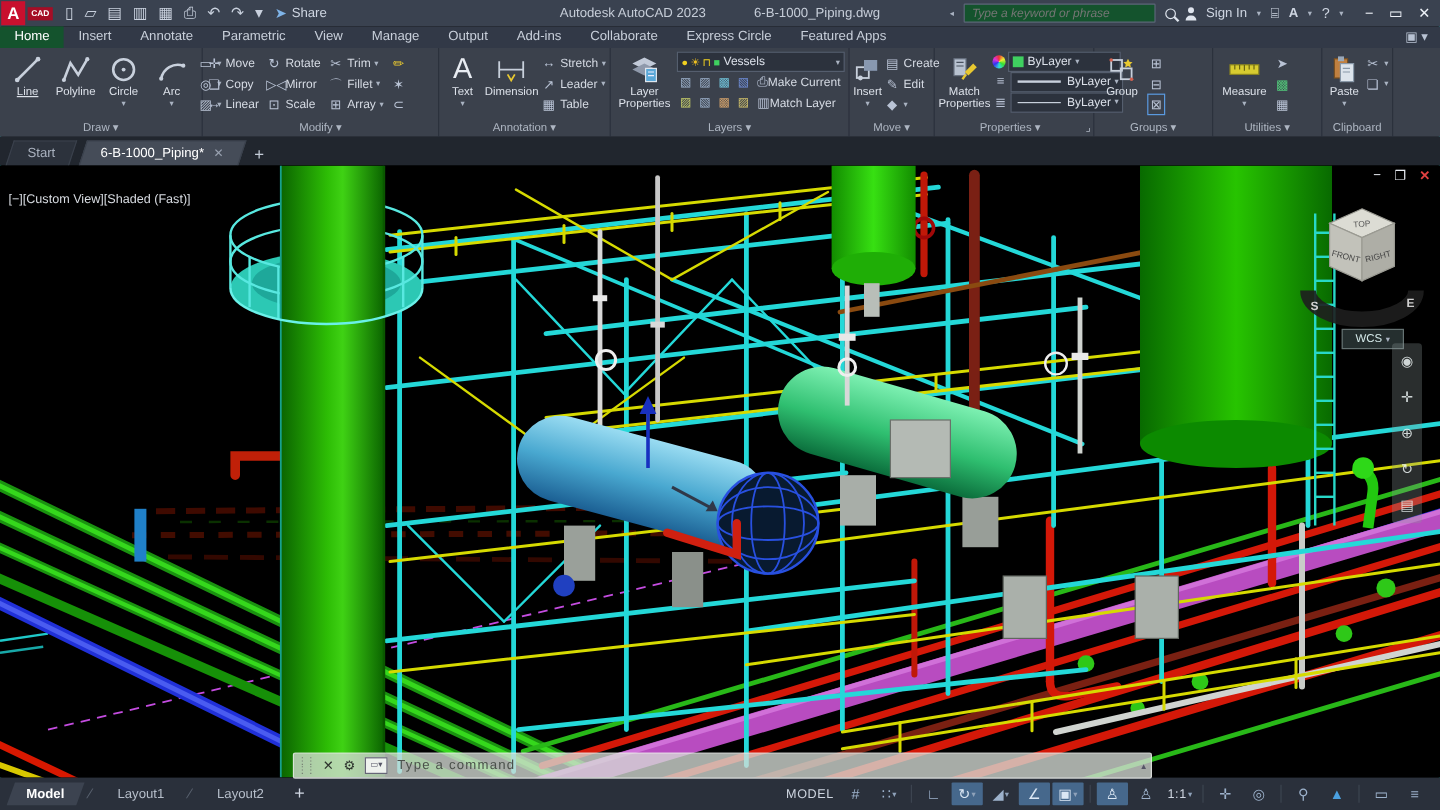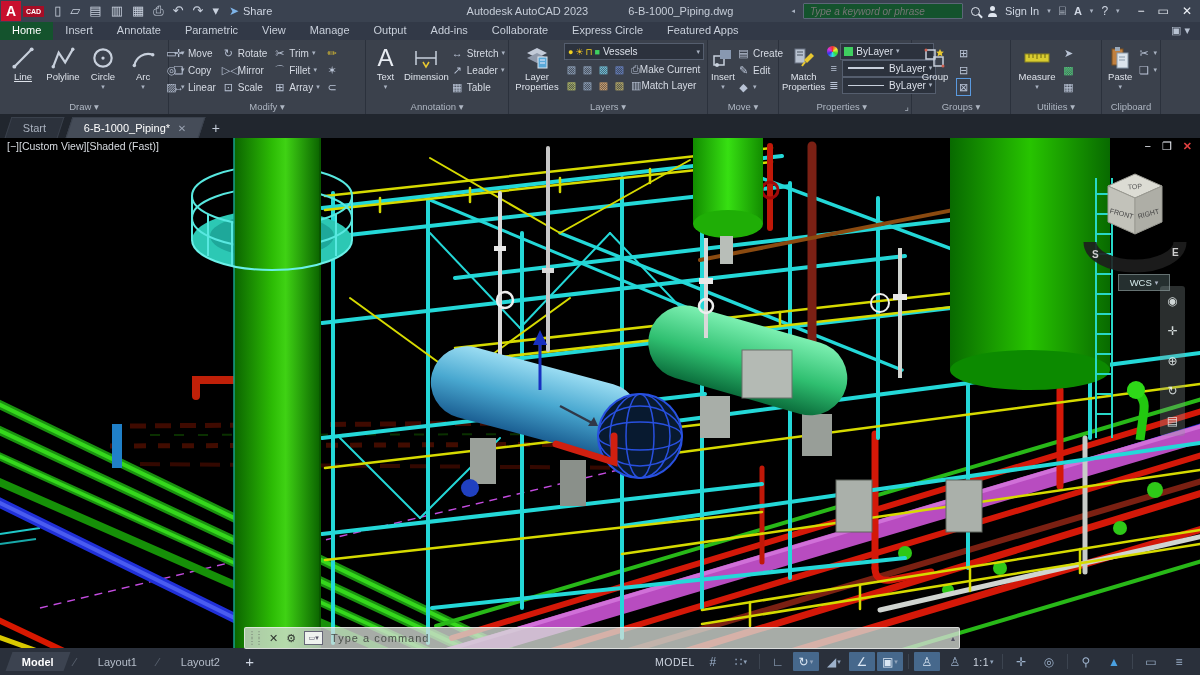--- a/index.html
+++ b/index.html
@@ -61,21 +61,21 @@
   .filetabs{position:absolute;top:114px;left:0;width:1200px;height:24px;background:#21262e;display:flex;
             align-items:flex-end;color:#aab2bf;font-size:11px;}
   .ftab{height:20px;display:flex;align-items:center;padding:0 14px;transform:skewX(-18deg);
         background:#2c323c;margin-left:8px;border:1px solid #3a414c;border-bottom:0;cursor:default;}
   .ftab>*{transform:skewX(18deg);}
   .ftab.active{background:#454c58;color:#fff;}
   .ftab .x{margin-left:8px;font-size:10px;color:#9aa3b2;}
   .ftab-add{margin-left:10px;margin-bottom:2px;font-size:14px;color:#c4ccd8;cursor:default;}
   
   .viewport{position:absolute;top:138px;left:0;width:1200px;height:510px;background:#000;}
-  .vp-label{position:absolute;top:2px;left:7px;color:#d8dce2;font-size:10.5px;z-index:5;}
+  .vp-label{position:absolute;top:22px;left:7px;color:#d8dce2;font-size:10.5px;z-index:5;}
   .vp-winbtns{position:absolute;top:2px;right:8px;z-index:5;display:flex;gap:11px;font-size:11px;color:#e8ecf2;}
   .vp-winbtns .x{color:#e04040;font-weight:bold;}
   .viewcube{position:absolute;top:18px;left:1080px;z-index:4;}
   .wcs{position:absolute;top:136px;left:1118px;z-index:4;width:50px;height:15px;
        background:rgba(170,215,215,.22);border:1px solid rgba(220,240,240,.35);
        color:#d5eaea;font-size:9.5px;display:flex;align-items:center;justify-content:center;gap:3px;}
   .navbar{position:absolute;top:148px;left:1160px;z-index:4;width:25px;height:150px;
           background:rgba(140,152,152,.30);border-radius:3px;display:flex;flex-direction:column;
           align-items:center;justify-content:space-around;color:rgba(235,242,242,.85);font-size:12px;}
   .cmdbar{position:absolute;left:244px;top:489px;width:714px;height:20px;z-index:6;

